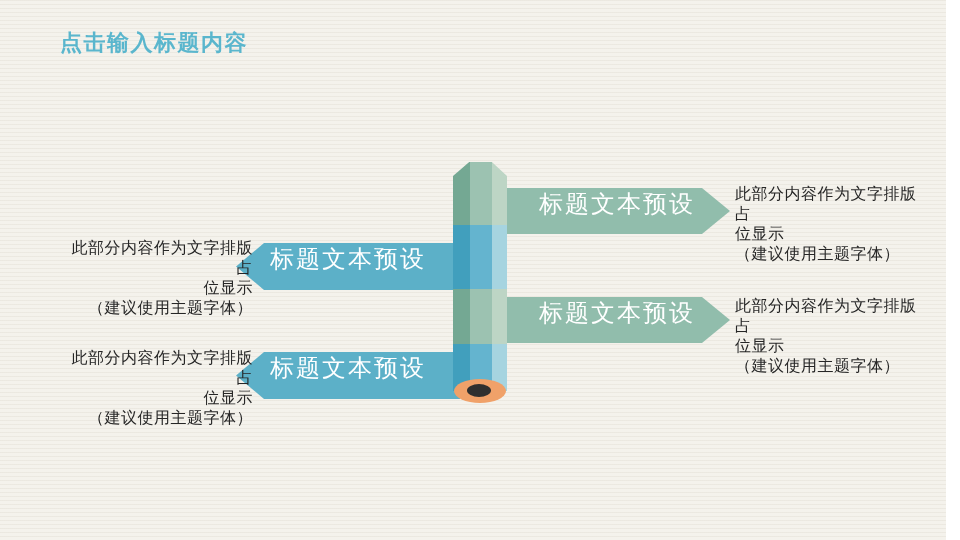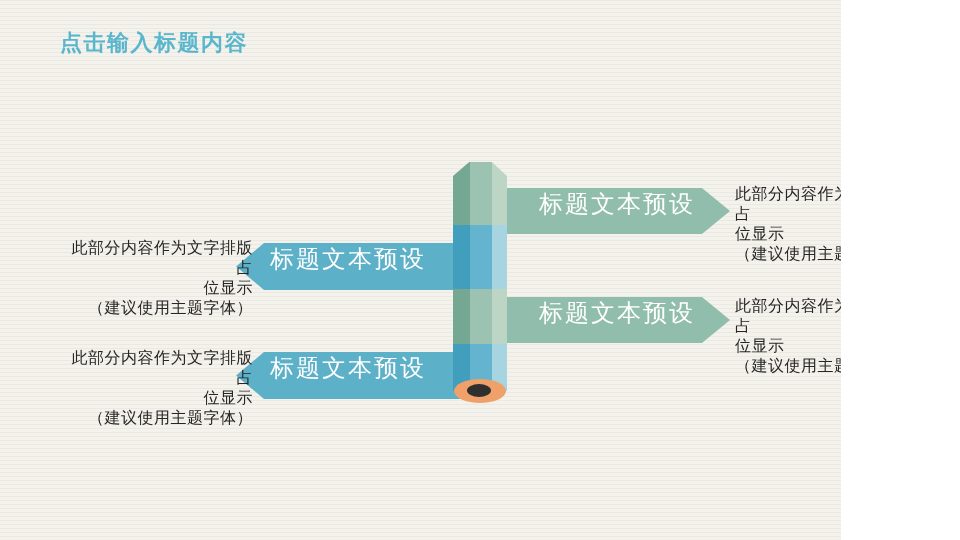--- a/index.html
+++ b/index.html
@@ -1,18 +1,18 @@
 <!DOCTYPE html>
 <html><head>
 <meta charset="utf-8">
 <style>
   html, body { margin: 0; padding: 0; }
   .slide {
     position: relative;
-    width: 841px;
+    width: 946px;
     height: 540px;
     overflow: hidden;
     background-color: #f4f2ec;
     background-image: repeating-linear-gradient(180deg,
       rgba(213,208,196,0.28) 0px, rgba(213,208,196,0.28) 1px,
       transparent 1px, transparent 4px);
     font-family: "Liberation Sans", sans-serif;
   }
 
   .title {

